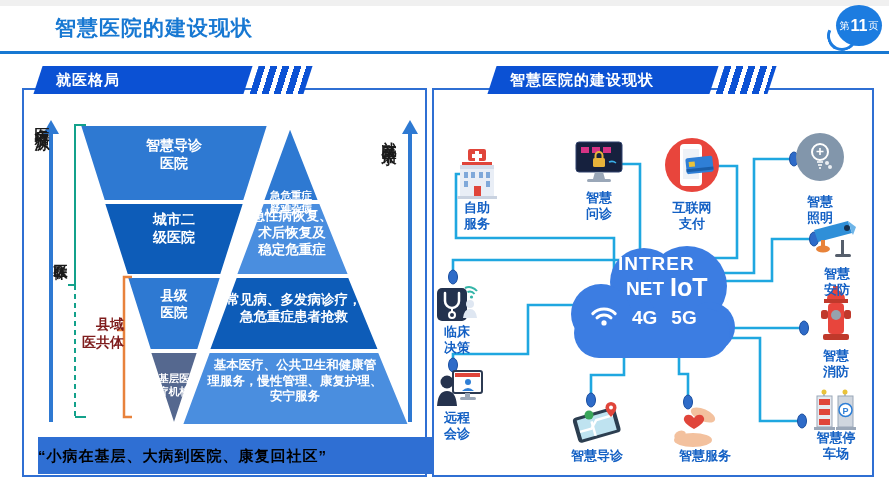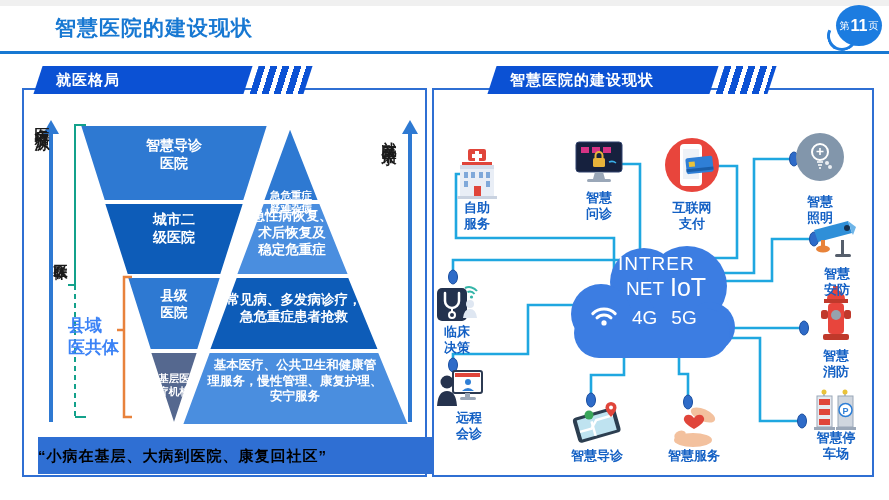--- a/index.html
+++ b/index.html
@@ -24,21 +24,21 @@
                   background:repeating-linear-gradient(90deg,#0b51d4 0 7px,#ffffff 7px 12px);}
   
   .vtext{position:absolute;writing-mode:vertical-rl;text-orientation:upright;font-weight:bold;color:#1a1a1a;}
   .tier-label{position:absolute;color:#fff;font-weight:bold;text-align:center;white-space:pre-line;line-height:1.25;}
   .preline{white-space:pre-line;}
   .bottom-banner{position:absolute;left:14px;top:347px;width:430px;height:37px;background:#2f6fd3;color:#000000;
                  font-weight:bold;font-size:15px;line-height:37px;text-align:left;letter-spacing:1px;}
   
   .nlabel{position:absolute;color:#1360c4;font-weight:bold;font-size:13px;line-height:1.25;text-align:center;white-space:pre-line;}
   .icon{position:absolute;}
-  .cloud-text{position:absolute;left:148px;top:163px;width:152px;color:#fff;font-weight:normal;}
+  .cloud-text{position:absolute;left:148px;top:163px;width:152px;color:#fff;font-weight:bold;}
   .cloud-l1{margin-left:36px;font-size:19px;letter-spacing:1px;}
   .cloud-l2{margin-left:44px;display:flex;align-items:flex-end;gap:6px;}
   .cloud-net{font-size:19px;}
   .cloud-iot{font-size:25px;line-height:1;}
   .cloud-l3{margin-left:8px;margin-top:4px;display:flex;align-items:center;gap:14px;font-size:19px;}
 </style>
 </head>
 <body>
 
 <div id="stage">
@@ -91,21 +91,21 @@
 
       <g stroke="#e8823c" stroke-width="2.5" fill="none">
         <path d="M108 187H100V327H108"></path>
         <path d="M100 240H93"></path>
       </g>
     </svg>
 
     <div class="vtext" style="left:8px;top:25px;font-size:15px;letter-spacing:3px;">医疗资源</div>
     <div class="vtext" style="left:355px;top:40px;font-size:15px;letter-spacing:3px;">就医需求</div>
     <div class="vtext" style="left:28px;top:163px;font-size:14px;letter-spacing:1px;">医联体</div>
-    <div class="preline" style="position:absolute;left:44px;top:225px;width:56px;text-align:left;font-size:17px;font-weight:bold;color:#3b82f6;line-height:1.3;">县域
+    <div class="preline" style="position:absolute;left:44px;top:225px;width:56px;text-align:right;font-size:14px;font-weight:bold;color:#7f1d1d;line-height:1.3;">县域
 医共体</div>
 
     <div class="tier-label" style="left:100px;top:47px;width:100px;font-size:14px;">智慧导诊
 医院</div>
     <div class="tier-label" style="left:100px;top:121px;width:100px;font-size:14px;">城市二
 级医院</div>
     <div class="tier-label" style="left:105px;top:198px;width:90px;font-size:13.5px;">县级
 医院</div>
     <div class="tier-label" style="left:115px;top:266px;width:70px;font-size:10.5px;line-height:1.2;margin-top:16px;">基层医
 疗机构</div>
@@ -331,20 +331,20 @@
     <div class="nlabel" style="left:221px;top:110px;width:74px;">互联网
 支付</div>
     <div class="nlabel" style="left:349px;top:104px;width:74px;">智慧
 照明</div>
     <div class="nlabel" style="left:366px;top:176px;width:74px;">智慧
 安防</div>
     <div class="nlabel" style="left:365px;top:258px;width:74px;">智慧
 消防</div>
     <div class="nlabel" style="left:364px;top:340px;width:76px;">智慧停
 车场</div>
-    <div class="nlabel" style="left:223px;top:358px;width:74px;">智慧服务</div>
+    <div class="nlabel" style="left:223px;top:358px;width:74px;text-align:right;">智慧服务</div>
     <div class="nlabel" style="left:126px;top:358px;width:74px;text-align:center;">智慧导诊</div>
-    <div class="nlabel" style="left:0px;top:320px;width:46px;padding-left:12px;">远程
+    <div class="nlabel" style="left:0px;top:320px;width:46px;">远程
 会诊</div>
     <div class="nlabel" style="left:0px;top:234px;width:46px;">临床
 决策</div>
   </div>
 </div>
 
 </body></html>

